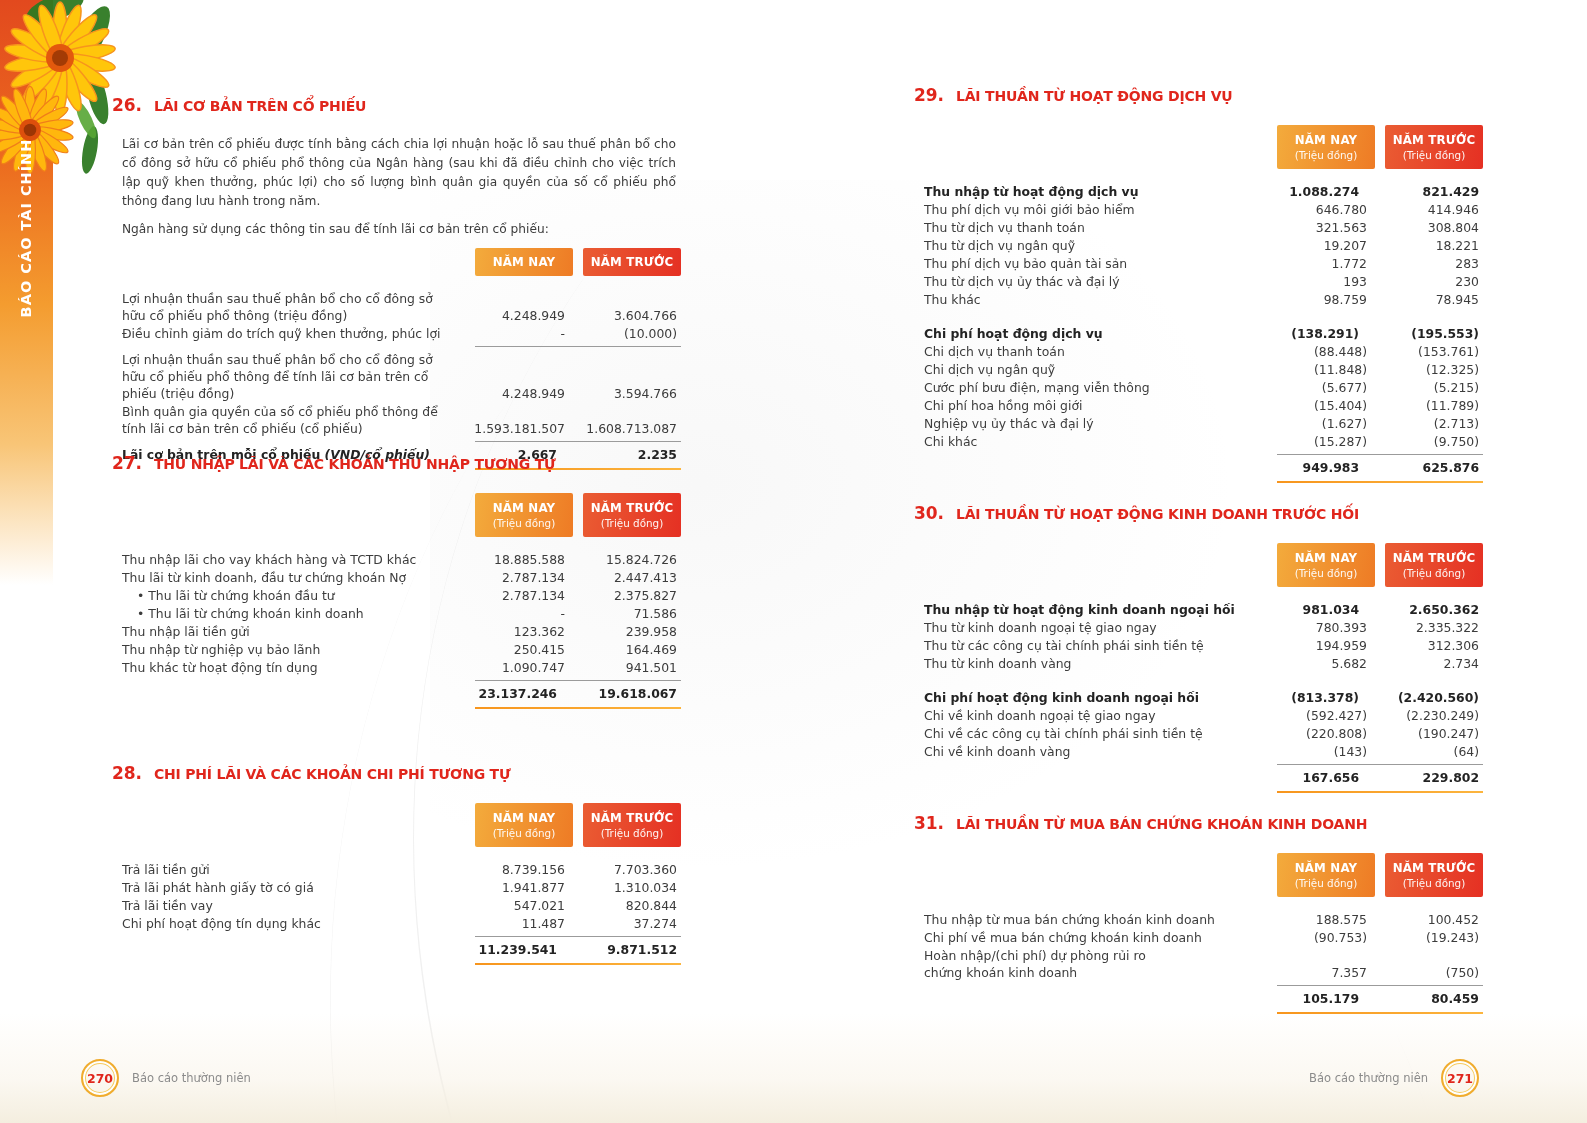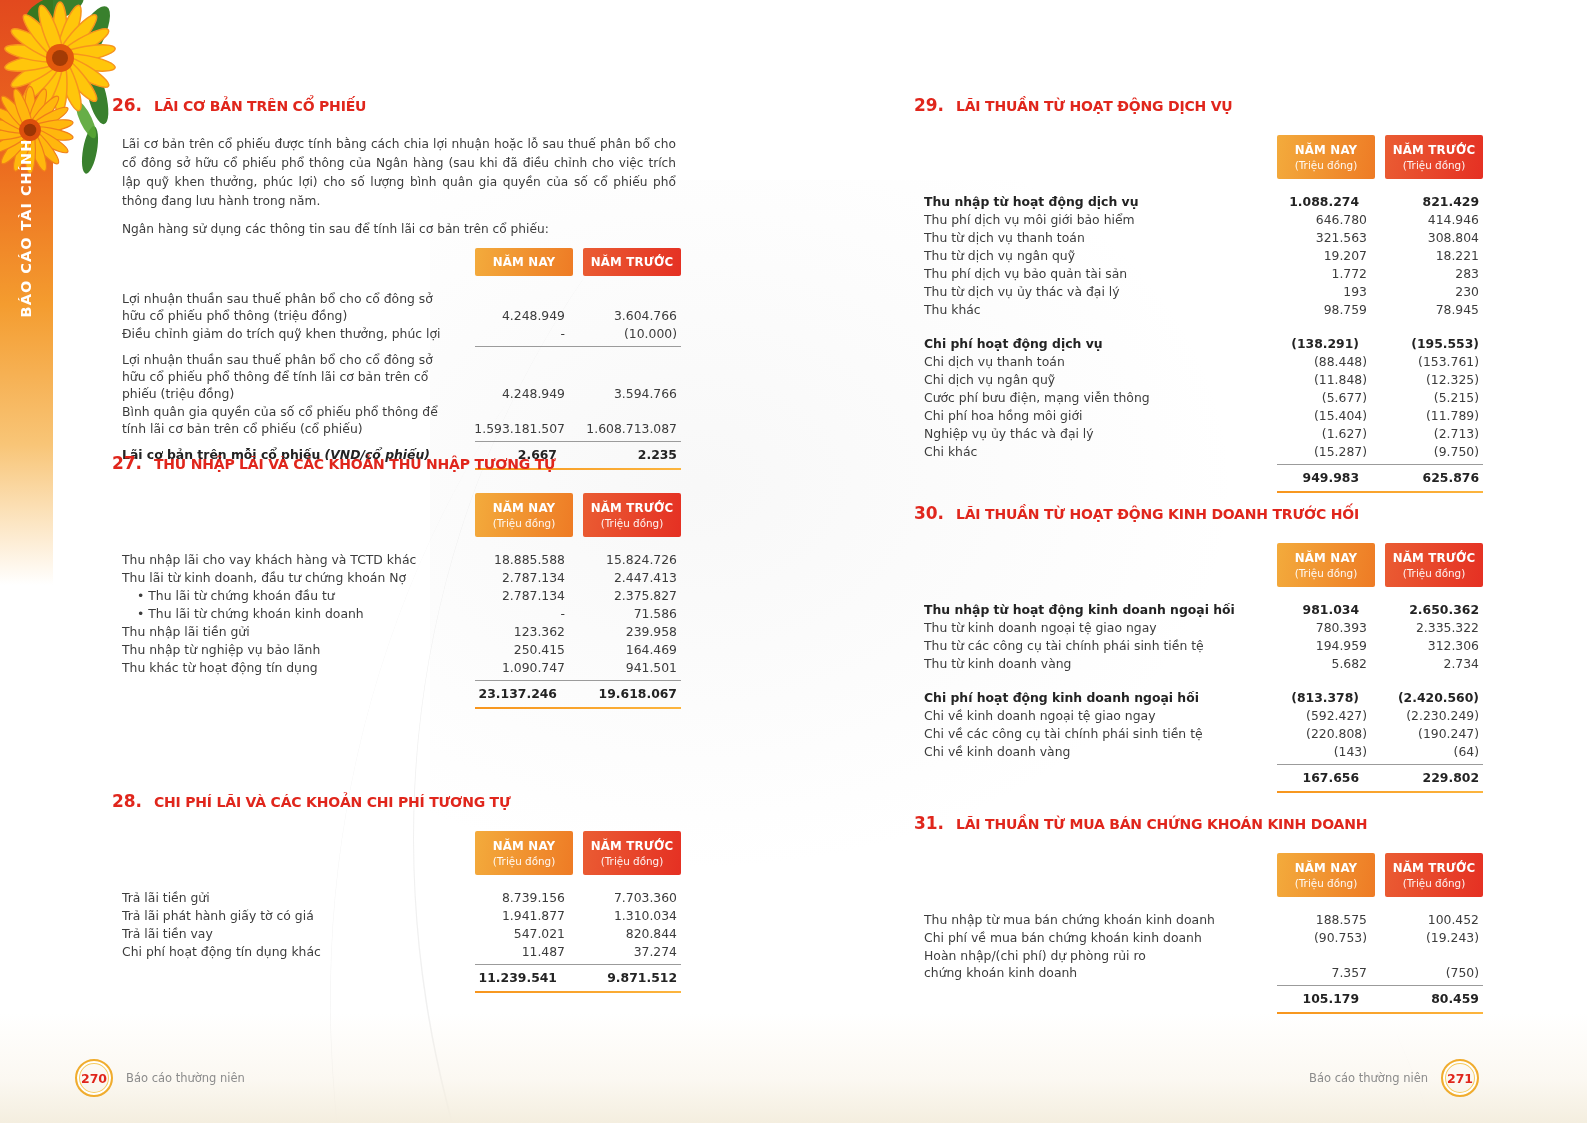--- a/index.html
+++ b/index.html
@@ -42,21 +42,21 @@
   .row .lab i{font-style:italic;}
   .row .lab .l2{display:block;}
   .row .val{width:98px;margin-left:10px;text-align:right;padding-right:4px;white-space:nowrap;flex:none;}
   .row.bold{font-weight:bold;color:#232323;gap:8px;}
   .row.indent .lab{padding-left:15px;}
   .rule{height:1px;background:#9b9b9b;width:206px;margin:4px 0 4px auto;}
   .rule.orange{height:2px;background:linear-gradient(90deg,#F7951D,#FCB53E);margin-top:5px;margin-bottom:6px;}
   .spacer-row{height:16px;}
   
   .footer{position:absolute;bottom:26px;display:flex;align-items:center;gap:13px;color:#8b8b8b;font-size:11.5px;}
-  .footer-left{left:75px;}
+  .footer-left{left:81px;}
   .footer-right{right:108px;}
   .pagenum{width:34px;height:34px;border-radius:50%;border:2px solid #F0AC2E;flex:none;
         box-shadow:inset 0 0 0 2px #ffffff, inset 0 0 0 3px #F6CB5E;
         display:flex;align-items:center;justify-content:center;color:#E0261C;font-weight:bold;font-size:12.5px;}
 </style>
 </head>
 <body>
 
 <div class="page">
 
@@ -238,21 +238,21 @@
           <div class="row bold">
             <span class="lab"></span>
             <span class="val">23.137.246</span>
             <span class="val">19.618.067</span>
           </div>
           <div class="rule orange"></div>
         </div>
     </div>
   </section>
 
-  <section class="sec" style="left:95px;top:782px;width:586px;">
+  <section class="sec" style="left:95px;top:754px;width:586px;">
     <div class="sec-head">
       <span class="sec-num">28.</span>
       <h2 class="sec-title">CHI PHÍ LÃI VÀ CÁC KHOẢN CHI PHÍ TƯƠNG TỰ</h2>
     </div>
     <div class="tbl">
       <div class="tbl-head">
         <div class="fill"></div>
         <div class="badge badge-now">
           <span class="b1">NĂM NAY</span>
           <span class="b2">(Triệu đồng)</span>
@@ -287,21 +287,21 @@
           <div class="row bold">
             <span class="lab"></span>
             <span class="val">11.239.541</span>
             <span class="val">9.871.512</span>
           </div>
           <div class="rule orange"></div>
         </div>
     </div>
   </section>
 
-  <section class="sec" style="left:897px;top:86px;width:586px;">
+  <section class="sec" style="left:897px;top:76px;width:586px;">
     <div class="sec-head">
       <span class="sec-num">29.</span>
       <h2 class="sec-title">LÃI THUẦN TỪ HOẠT ĐỘNG DỊCH VỤ</h2>
     </div>
     <div class="tbl">
       <div class="tbl-head">
         <div class="fill"></div>
         <div class="badge badge-now">
           <span class="b1">NĂM NAY</span>
           <span class="b2">(Triệu đồng)</span>

